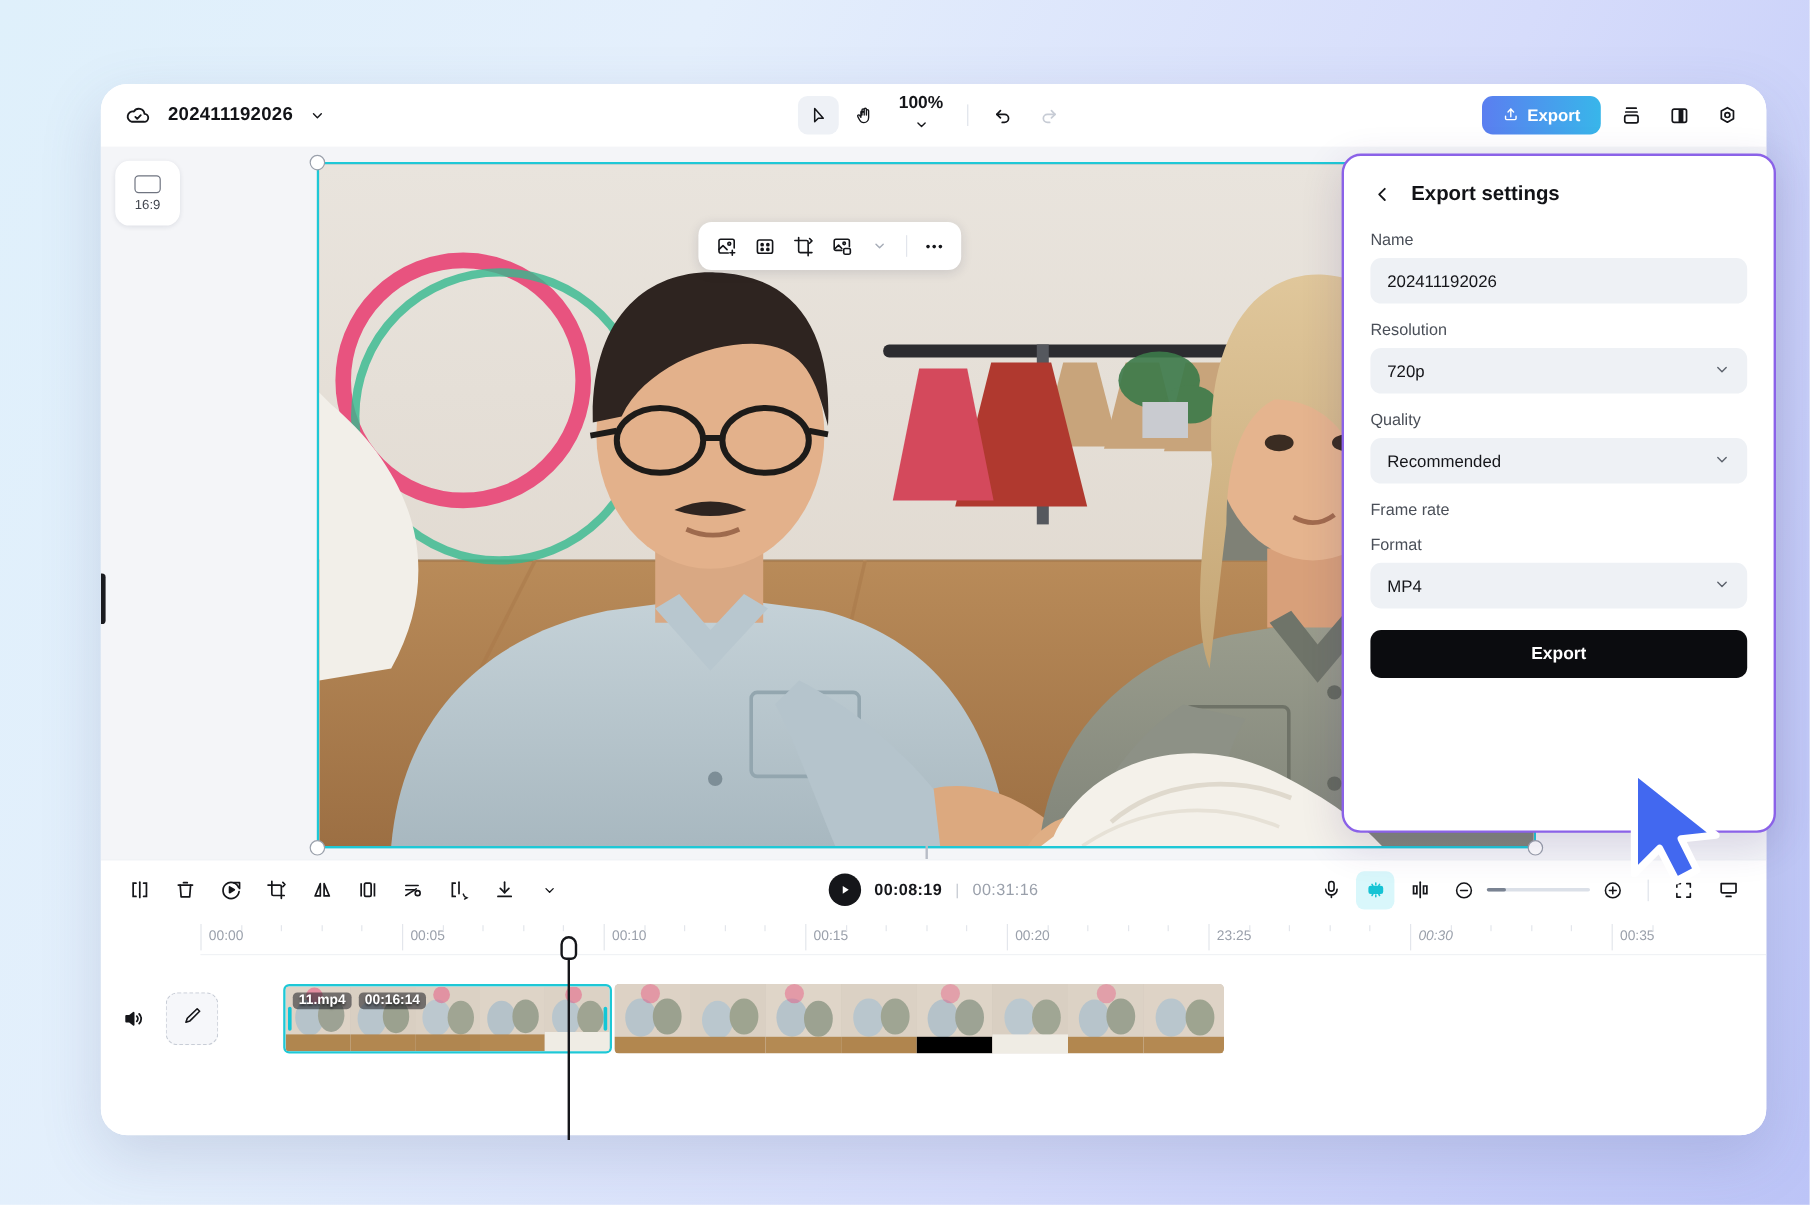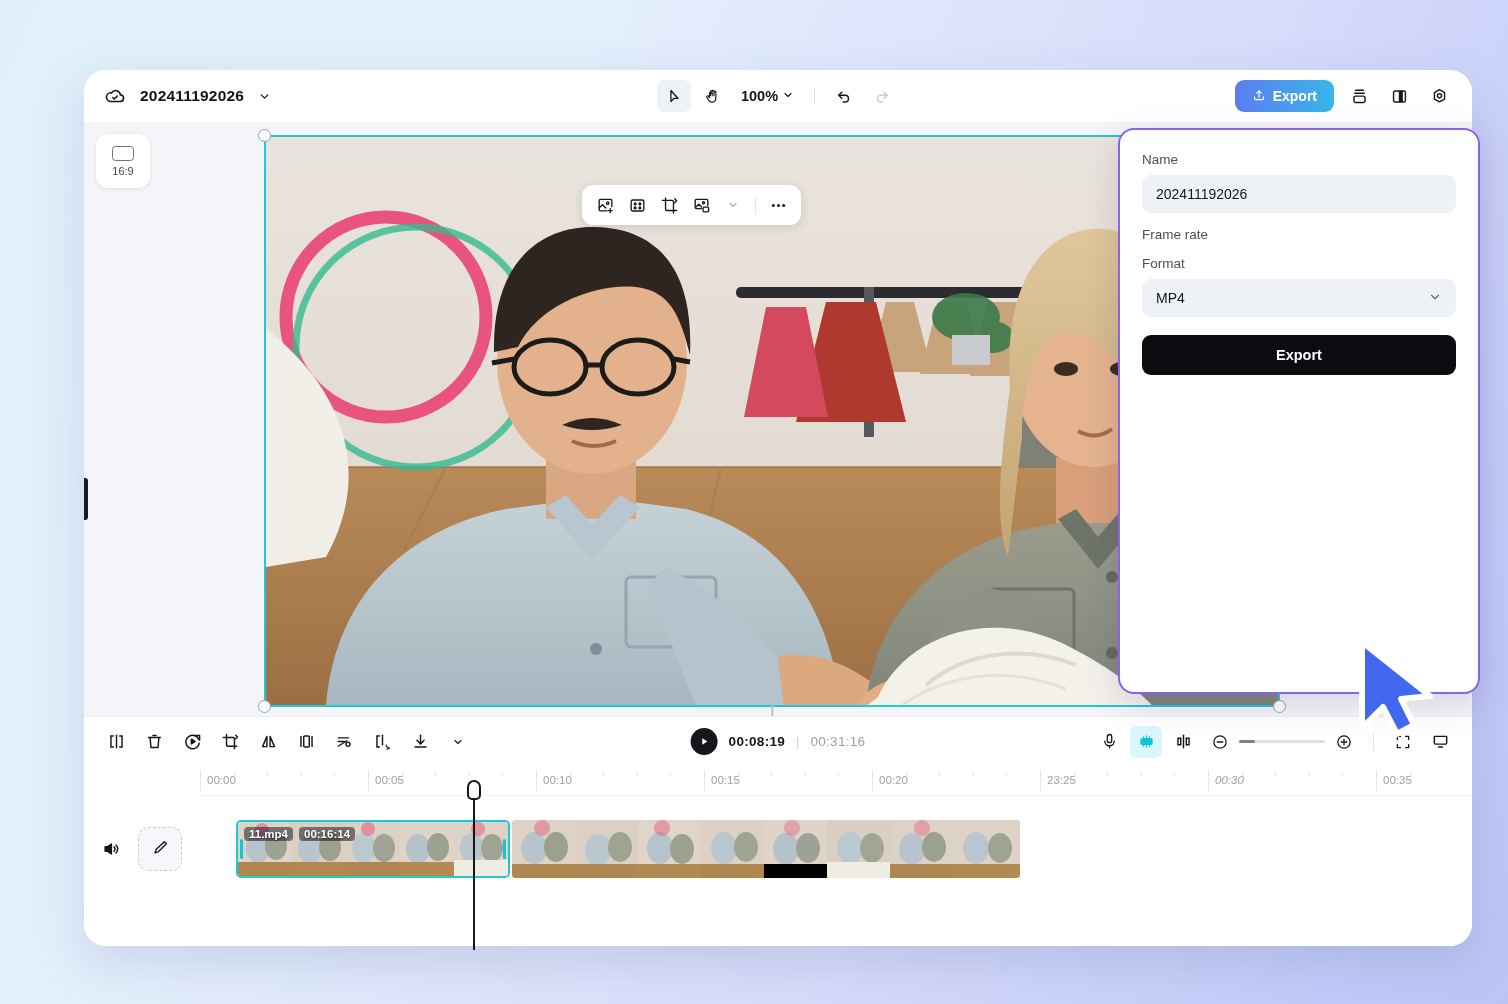--- a/index.html
+++ b/index.html
@@ -45,21 +45,21 @@
   }
   .tool-btn {
     width: 34px; height: 32px; border-radius: 8px;
     display: flex; align-items: center; justify-content: center;
     background: transparent; border: none; cursor: pointer;
   }
   .tool-btn.active { background: #eef1f6; }
   .zoom-pill {
     display: flex; align-items: center; gap: 4px;
     padding: 4px 8px; border-radius: 8px; cursor: pointer;
-    font-size: 14.5px; font-weight: 600; color: #15161a;
+    font-size: 14.5px; font-weight: 600; color: #15161a; flex-direction: column;
   }
   .vdiv { width: 1px; height: 18px; background: #dfe3ea; margin: 0 8px; }
 
   .tb-right { margin-left: auto; display: flex; align-items: center; gap: 10px; }
   .export-btn {
     display: flex; align-items: center; gap: 7px;
     height: 32px; padding: 0 17px; border-radius: 9px;
     background: linear-gradient(90deg, #5b7ef0 0%, #38b6ea 100%);
     color: #fff; font-size: 14px; font-weight: 700; cursor: pointer; border: none;
   }
@@ -139,21 +139,21 @@
   .zoom-slider { display: flex; align-items: center; gap: 3px; }
   .slider-rail { width: 86px; height: 3px; border-radius: 2px; background: #dbe0e8; position: relative; }
   .slider-fill { position: absolute; left: 0; top: 0; height: 3px; width: 16px; background: #7a8392; border-radius: 2px; }
 
   
   .timeline {
     height: 180px; min-height: 180px; background: #fff; position: relative; overflow: hidden;
   }
   .ruler {
     height: 30px; position: relative;
-    margin-left: 116px;
+    margin-left: 83px;
     border-bottom: 1px solid #f0f2f5;
   }
   .tick-major { position: absolute; top: 4px; width: 1px; height: 22px; background: #e3e6ec; }
   .tick-minor { position: absolute; top: 5px; width: 1px; height: 5px; background: #e3e6ec; }
   .tick-lbl { position: absolute; top: 8px; font-size: 11.5px; color: #9aa0ab; }
 
   .tracks { position: relative; padding-top: 22px; }
   .track-row { display: flex; align-items: center; height: 62px; }
   .track-ctl { width: 152px; display: flex; align-items: center; gap: 14px; padding-left: 14px; }
   .spk-btn { width: 26px; height: 26px; display:flex;align-items:center;justify-content:center;cursor:pointer; }
@@ -794,30 +794,60 @@
       </div>
     </div>
   </div>
 </div>
 
 <div class="playhead" style="left:473px; top:782px; height:168px;">
   <span class="playhead-knob"></span>
 </div>
 
 <div class="export-panel" style="left:1118px; top:128px; right:auto; width:362px; height:566px;">
+  <div class="ep-head">
+    <span class="ep-back">
+      <svg width="16" height="16" viewBox="0 0 24 24" fill="none" stroke="#15161a" stroke-width="2.3" stroke-linecap="round" stroke-linejoin="round">
+          <path d="M15 5l-7 7 7 7"></path>
+        </svg>
+    </span>
+    <span class="ep-title">Export settings</span>
+  </div>
 
 
   <div class="ep-group">
     <div class="ep-field-label">Name</div>
     <div class="ep-input">
       <span>202411192026</span>
     </div>
   </div>
 
-
+  <div class="ep-group">
+    <div class="ep-field-label">Resolution</div>
+    <div class="ep-select">
+      <span>720p</span>
+      <span>
+        <svg width="14" height="14" viewBox="0 0 24 24" fill="none" stroke="#5c626c" stroke-width="2" stroke-linecap="round" stroke-linejoin="round">
+            <path d="M6 9l6 6 6-6"></path>
+          </svg>
+      </span>
+    </div>
+  </div>
+
+  <div class="ep-group">
+    <div class="ep-field-label">Quality</div>
+    <div class="ep-select">
+      <span>Recommended</span>
+      <span>
+        <svg width="14" height="14" viewBox="0 0 24 24" fill="none" stroke="#5c626c" stroke-width="2" stroke-linecap="round" stroke-linejoin="round">
+            <path d="M6 9l6 6 6-6"></path>
+          </svg>
+      </span>
+    </div>
+  </div>
 
   <div class="ep-group">
     <div class="ep-field-label">Frame rate</div>
   </div>
 
   <div class="ep-group">
     <div class="ep-field-label">Format</div>
     <div class="ep-select">
       <span>MP4</span>
       <span>

